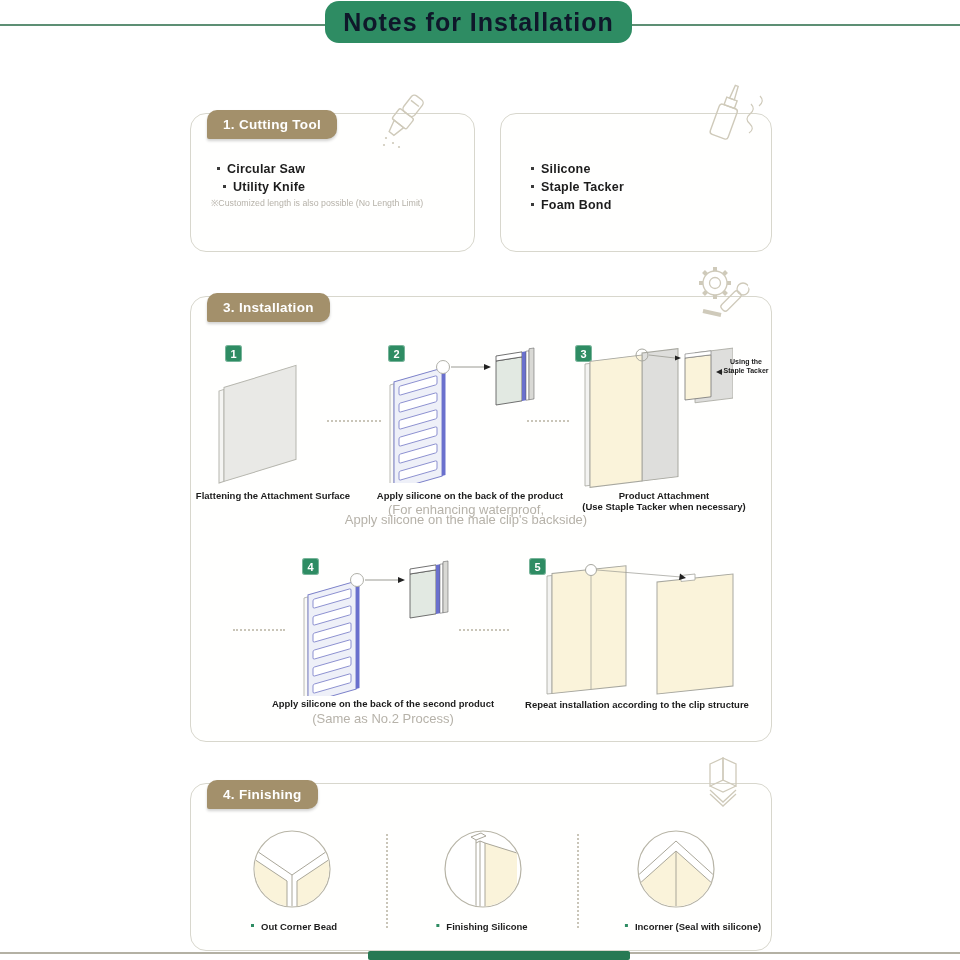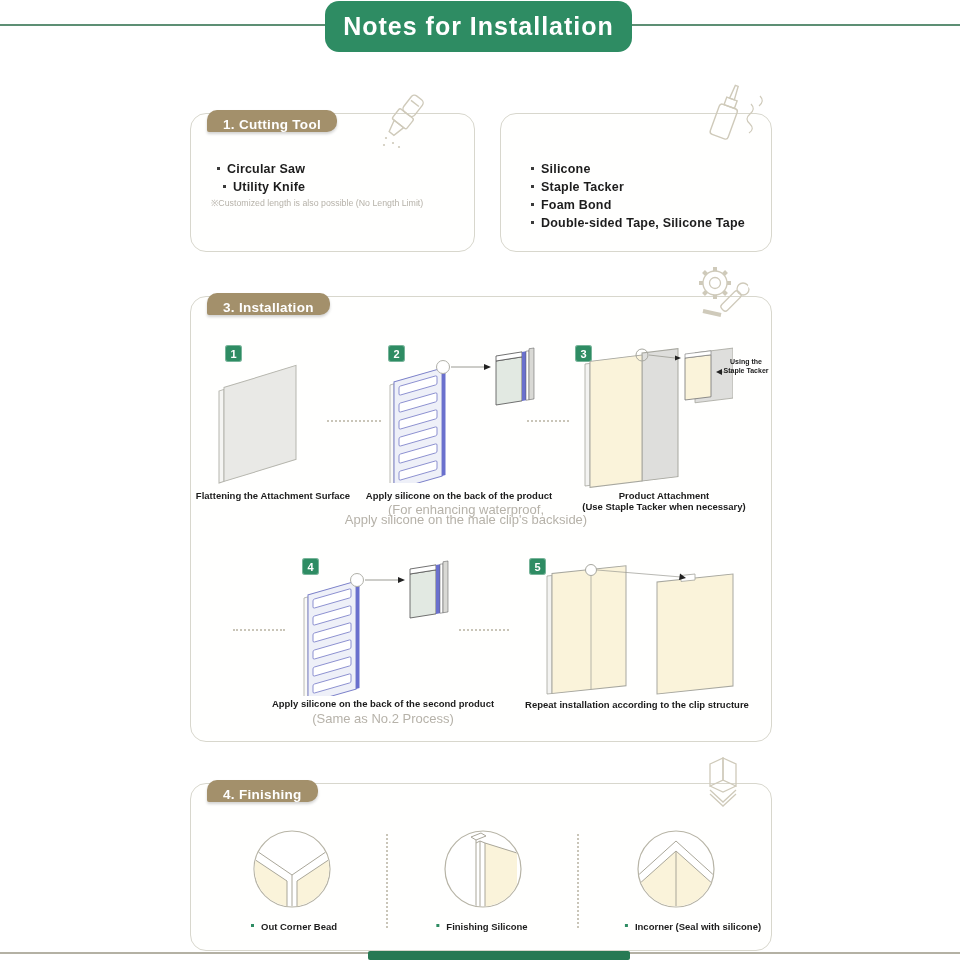--- a/index.html
+++ b/index.html
@@ -1,23 +1,23 @@
 <!DOCTYPE html>
 <html><head>
 <meta charset="utf-8">
 <style>
   html,body{margin:0;padding:0;background:#fff;}
   .page{position:relative;width:960px;height:960px;background:#fff;overflow:hidden;
         font-family:"Liberation Sans",sans-serif;color:#1d1d1d;}
   .hline{position:absolute;left:0;right:0;top:24px;height:2px;background:#5d8f74;}
-  .header-pill{position:absolute;left:325px;top:1px;width:307px;height:51px;background:#2e8c63;
+  .header-pill{position:absolute;left:325px;top:1px;width:307px;height:42px;background:#2e8c63;
         border-radius:14px;display:flex;align-items:center;justify-content:center;
-        color:#ffffff;font-size:25px;font-weight:700;letter-spacing:1px;}
+        color:#0f172a;font-size:25px;font-weight:700;letter-spacing:1px;}
   .box{position:absolute;border:1.5px solid #d8d7cd;border-radius:16px;background:#fffffe;}
-  .sec-label{position:absolute;top:-4px;left:16px;height:22px;line-height:29px;padding:0 16px;
+  .sec-label{position:absolute;top:-4px;left:16px;height:29px;line-height:29px;padding:0 16px;
         background:#a3906b;color:#fff;font-size:13.5px;font-weight:700;letter-spacing:.3px;
         border-radius:10px 10px 10px 2px;box-shadow:0 2px 3px rgba(0,0,0,.18);}
   .list{position:absolute;}
   .li{line-height:18px;font-size:12.5px;font-weight:700;letter-spacing:.2px;white-space:nowrap;}
   .dot{display:inline-block;width:3px;height:3px;background:#3a3a3a;margin-right:7px;vertical-align:3px;}
   .dot.teal{background:#2e8c63;}
   .note{position:absolute;font-size:8.8px;color:#b6b2a9;white-space:nowrap;}
   .badge{position:absolute;width:17px;height:17px;background:#2e8c63;border-radius:3px;color:#fff;
         font-size:11px;font-weight:700;display:flex;align-items:center;justify-content:center;
         box-shadow:inset 0 0 0 1px rgba(255,255,255,.35);}
@@ -70,21 +70,20 @@
         <rect x="24" y="18" width="11" height="8"></rect>
         <polygon points="27,18 32,18 31,4 28,4"></polygon>
       </g>
       <path d="M54,22 q5,5 -1,10 q-6,5 0,10 q5,5 -1,9" fill="none" stroke="#cfcaba" stroke-width="1.2"></path>
       <path d="M63,14 q5,5 -1,10" fill="none" stroke="#cfcaba" stroke-width="1.2"></path>
     </svg>
     <div class="list" style="left:30px;top:46px;">
       <div class="li"><span class="dot"></span><span>Silicone</span></div>
       <div class="li"><span class="dot"></span><span>Staple Tacker</span></div>
       <div class="li"><span class="dot"></span><span>Foam Bond</span></div>
-      <div class="li"><span class="dot"></span><span>Double-sided Tape, Silicone Tape</span></div>
     </div>
   </div>
 
   <div class="box" style="left:190px;top:296px;width:580px;height:444px;">
     <div class="sec-label">3. Installation</div>
     <svg class="abs" style="left:498px;top:-36px;" width="66" height="64" viewBox="0 0 66 64">
       <g stroke="#cfcaba" fill="none">
         <circle cx="26" cy="22" r="12" stroke-width="1.3"></circle>
         <circle cx="26" cy="22" r="5.5" stroke-width="1.3"></circle>
         <g stroke-width="4">
@@ -201,21 +200,21 @@
       <line x1="58" y1="10" x2="142" y2="17" stroke="#9a9a92" stroke-width="0.7"></line>
       <polygon points="141,13.5 147,18 140,20" fill="#222"></polygon>
     </svg>
 
     <div class="dotline-h" style="left:136px;top:123px;width:54px;"></div>
     <div class="dotline-h" style="left:336px;top:123px;width:42px;"></div>
     <div class="dotline-h" style="left:42px;top:332px;width:52px;"></div>
     <div class="dotline-h" style="left:268px;top:332px;width:50px;"></div>
 
     <div class="cap" style="left:82px;top:193px;">Flattening the Attachment Surface</div>
-    <div class="cap" style="left:268px;top:193px;">Apply silicone on the back of the product</div>
+    <div class="cap" style="left:279px;top:193px;">Apply silicone on the back of the product</div>
     <div class="sub" style="left:275px;top:205px;">(For enhancing waterproof,</div>
     <div class="sub" style="left:275px;top:215px;">Apply silicone on the male clip's backside)</div>
     <div class="cap" style="left:473px;top:193px;">Product Attachment</div>
     <div class="cap" style="left:473px;top:204px;">(Use Staple Tacker when necessary)</div>
     <div class="cap" style="left:192px;top:401px;">Apply silicone on the back of the second product</div>
     <div class="sub" style="left:192px;top:414px;">(Same as No.2 Process)</div>
     <div class="cap" style="left:430px;top:402px;margin-left:16px;">Repeat installation according to the clip structure</div>
   </div>
 
   <div class="box" style="left:190px;top:783px;width:580px;height:166px;">

